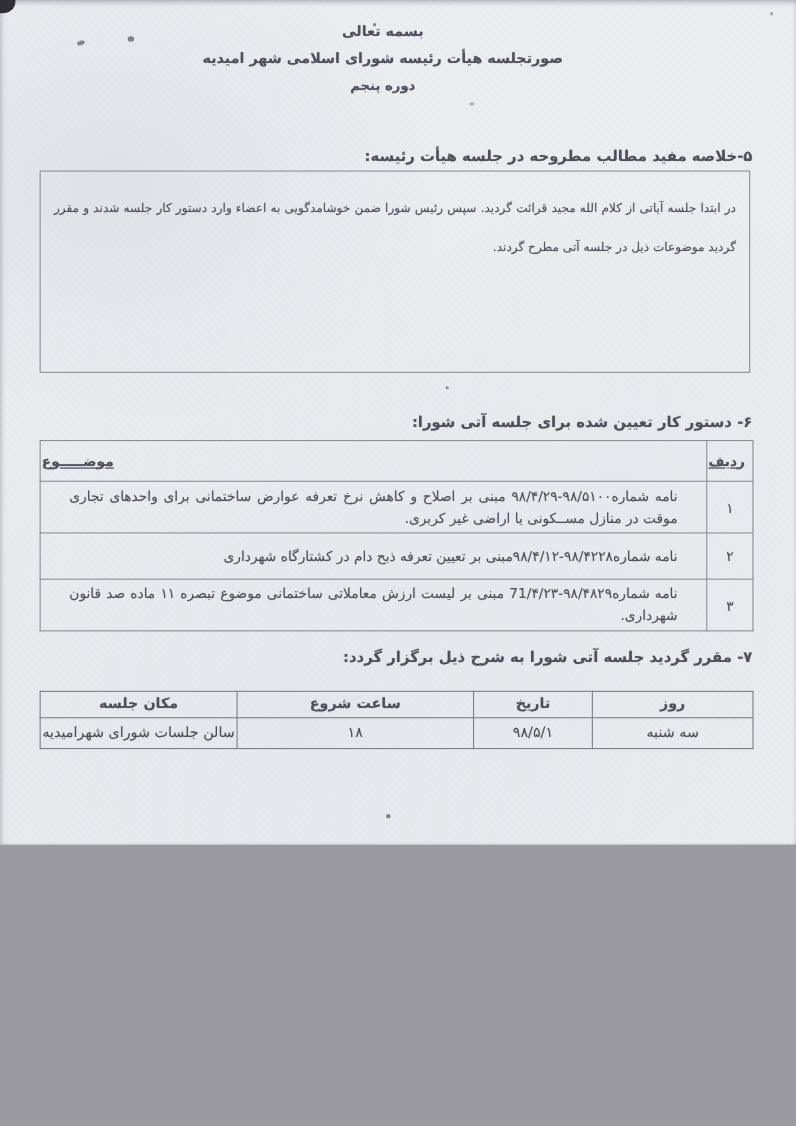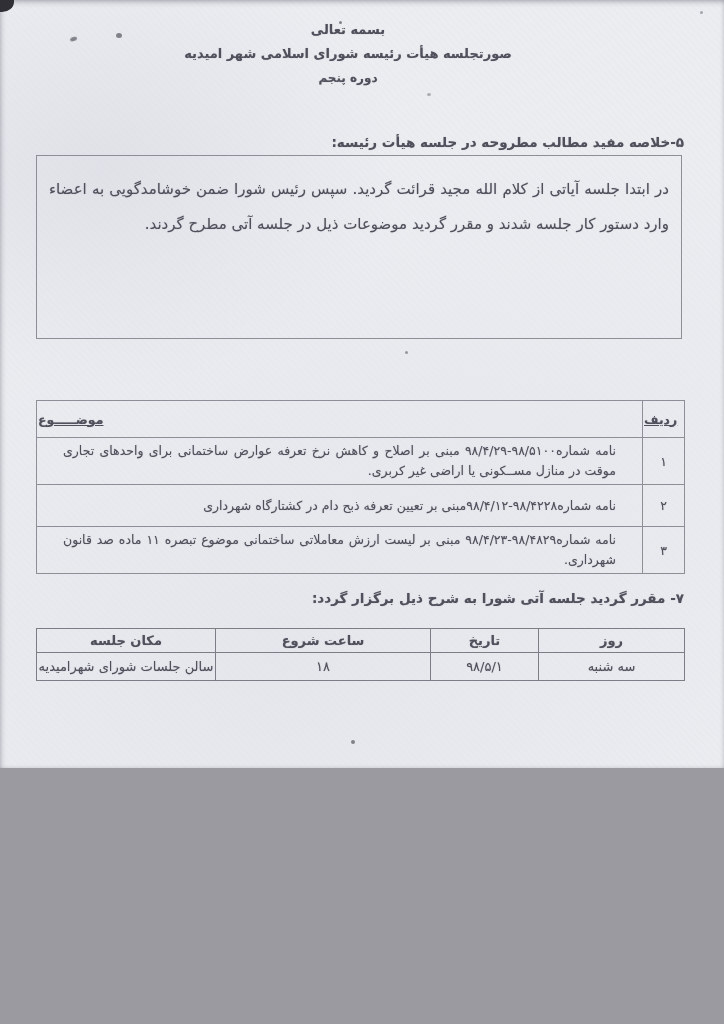--- a/index.html
+++ b/index.html
@@ -55,21 +55,21 @@
   
   .summary-box {
     position:absolute; top:155px; left:36px;
     width:646px; height:184px;
     border:1px solid #8e8e99;
     box-sizing:border-box;
     padding:16px 12px 0 12px;
   }
   .summary-box p {
     margin:0;
-    font-size:15px; line-height:35px;
+    font-size:11px; line-height:35px;
     text-align:justify;
   }
 
   
   table {
     position:absolute; left:36px;
     width:648px;
     border-collapse:collapse;
     table-layout:fixed;
   }
@@ -136,20 +136,21 @@
     <div class="doc-title fa">صورتجلسه هیأت رئیسه شورای اسلامی شهر امیدیه</div>
     <div class="doc-term fa">دوره پنجم</div>
   </header>
 
   <div class="heading s5-heading fa ink">۵-خلاصه مفید مطالب مطروحه در جلسه هیأت رئیسه:</div>
 
   <div class="summary-box">
     <p class="fa ink">در ابتدا جلسه آیاتی از کلام الله مجید قرائت گردید. سپس رئیس شورا ضمن خوشامدگویی به اعضاء وارد دستور کار جلسه شدند و مقرر گردید موضوعات ذیل در جلسه آتی مطرح گردند.</p>
   </div>
 
+  <div class="heading s6-heading fa ink">۶- دستور کار تعیین شده برای جلسه آتی شورا:</div>
 
   <table class="agenda-table ink" dir="rtl">
     <colgroup>
       <col class="col-no">
       <col class="col-subject">
     </colgroup>
     <thead>
       <tr>
         <th>ردیف</th>
         <th>موضـــــوع</th>
@@ -159,21 +160,21 @@
       <tr class="r1">
         <td class="no-cell">۱</td>
         <td class="subject-cell fa">نامه شماره۹۸/۵۱۰۰-۹۸/۴/۲۹ مبنی بر اصلاح و کاهش نرخ تعرفه عوارض ساختمانی برای واحدهای تجاری موقت در منازل مســکونی یا اراضی غیر کربری.</td>
       </tr>
       <tr class="r2">
         <td class="no-cell">۲</td>
         <td class="subject-cell fa">نامه شماره۹۸/۴۲۲۸-۹۸/۴/۱۲مبنی بر تعیین تعرفه ذبح دام در کشتارگاه شهرداری</td>
       </tr>
       <tr class="r3">
         <td class="no-cell">۳</td>
-        <td class="subject-cell fa">نامه شماره۹۸/۴۸۲۹-۹۸/۴/۲۳ مبنی بر لیست ارزش معاملاتی ساختمانی موضوع تبصره ۱۱ ماده صد قانون شهرداری.</td>
+        <td class="subject-cell fa">نامه شماره۹۸/۴۸۲۹-71/۴/۲۳ مبنی بر لیست ارزش معاملاتی ساختمانی موضوع تبصره ۱۱ ماده صد قانون شهرداری.</td>
       </tr>
     </tbody>
   </table>
 
   <div class="heading s7-heading fa ink">۷- مقرر گردید جلسه آتی شورا به شرح ذیل برگزار گردد:</div>
 
   <table class="schedule-table ink" dir="rtl">
     <colgroup>
       <col class="c-day">
       <col class="c-date">

